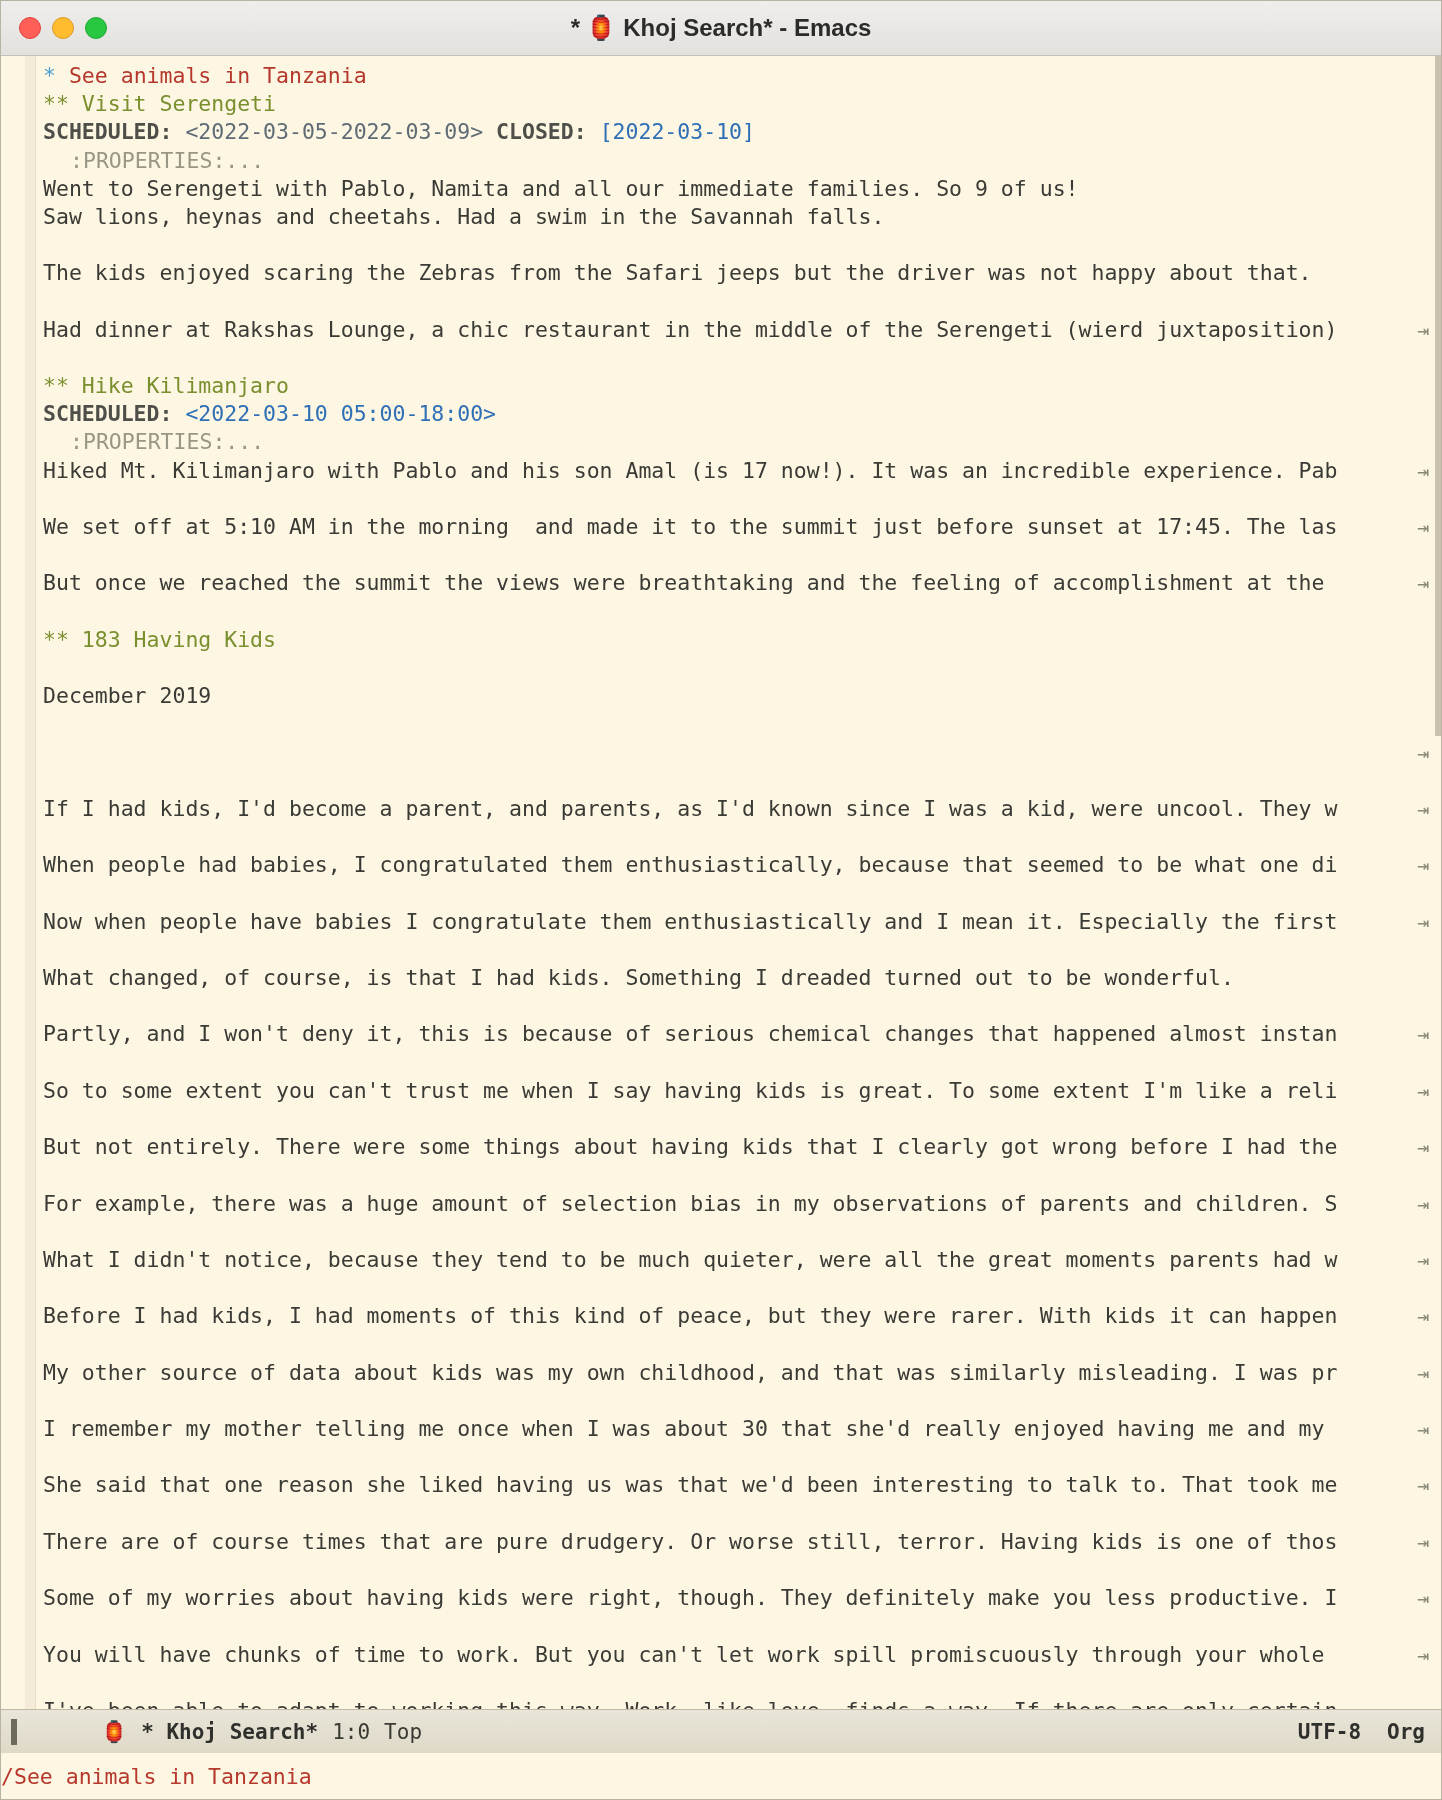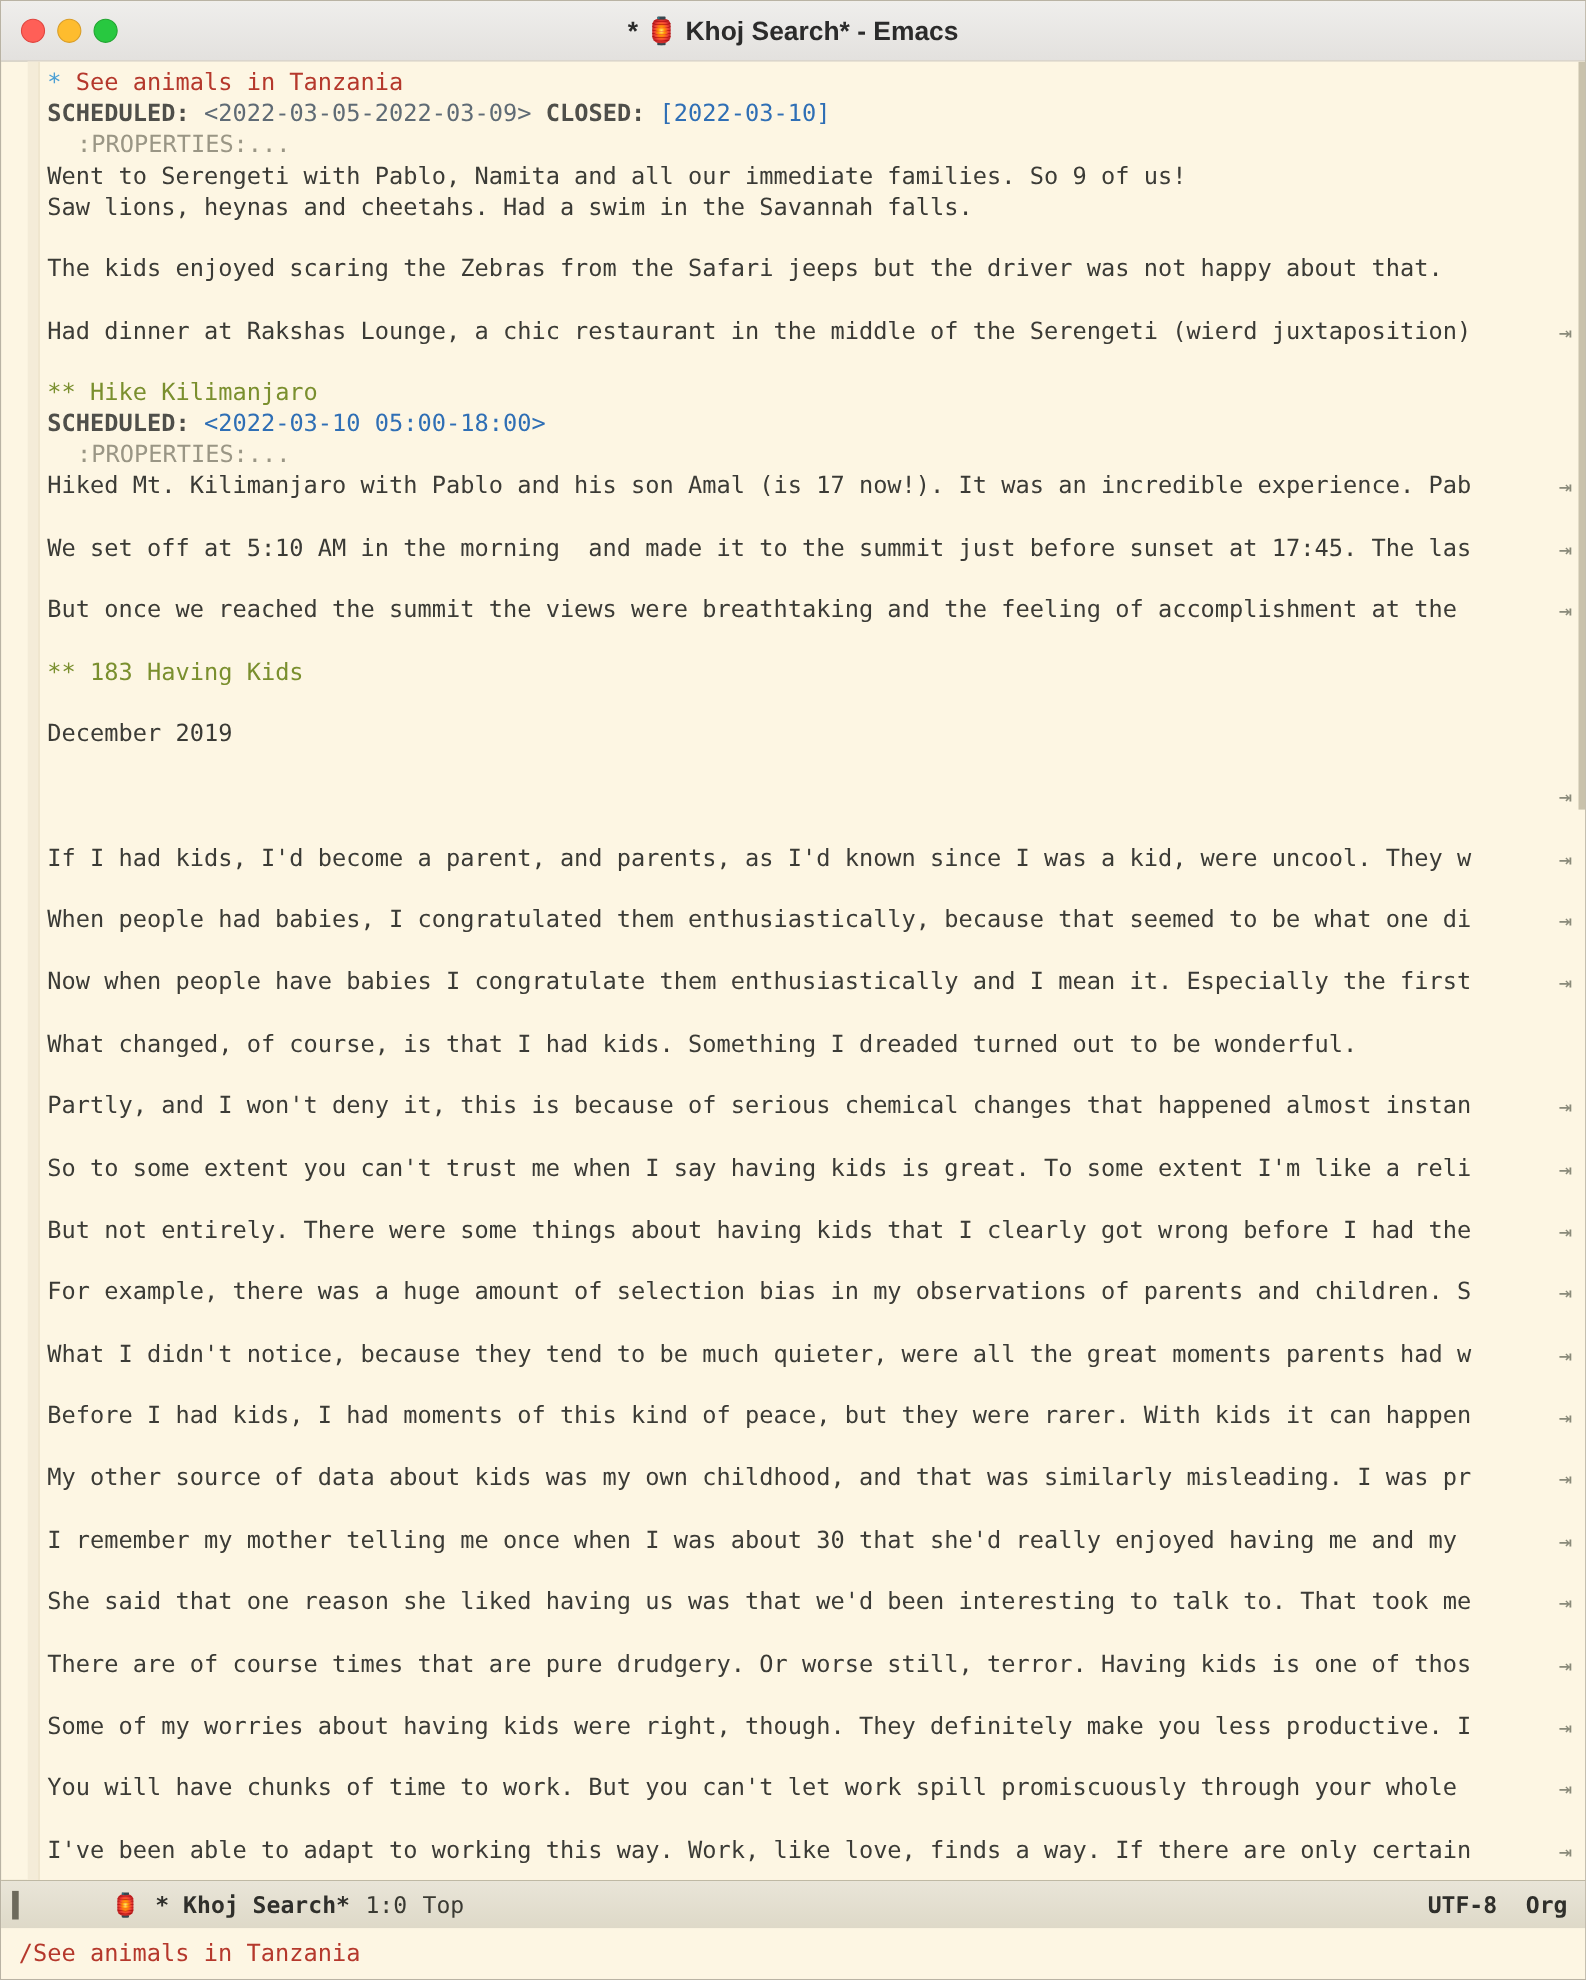--- a/index.html
+++ b/index.html
@@ -150,21 +150,21 @@
     gap: 26px;
     color: #2f2f2b;
   }
   
   .minibuffer {
     height: 46px;
     min-height: 46px;
     background: #fdf6e3;
     display: flex;
     align-items: center;
-    padding-left: 16px;
+    padding-left: 0;
     font-size: 21.5px;
     color: #b5382c;
     box-sizing: border-box;
   }
 </style>
 </head>
 <body>
 
 <div class="window">
 
@@ -175,20 +175,21 @@
       <span class="dot green"></span>
     </div>
     <div class="title"><span>* </span><span class="emoji">🏮</span><span> Khoj Search* - Emacs</span></div>
   </div>
 
   <div class="buffer">
     <div class="fringe"></div>
 
     <div class="line"><span class="star-blue">*</span> <span class="h1">See animals in Tanzania</span></div>
 
+    <div class="line"><span class="h2">**</span> <span class="h2">Visit Serengeti</span></div>
 
     <div class="line"><span class="kw">SCHEDULED:</span> <span class="ts">&lt;2022-03-05-2022-03-09&gt;</span> <span class="kw">CLOSED:</span> <span class="tslink">[2022-03-10]</span></div>
 
     <div class="line props">:PROPERTIES:...</div>
     <div class="line">Went to Serengeti with Pablo, Namita and all our immediate families. So 9 of us!</div>
     <div class="line">Saw lions, heynas and cheetahs. Had a swim in the Savannah falls.</div>
     <div class="line blank">&nbsp;</div>
     <div class="line">The kids enjoyed scaring the Zebras from the Safari jeeps but the driver was not happy about that.</div>
     <div class="line blank">&nbsp;</div>
     <div class="line"><span>Had dinner at Rakshas Lounge, a chic restaurant in the middle of the Serengeti (wierd juxtaposition)</span><span class="cont">⇥</span></div>

